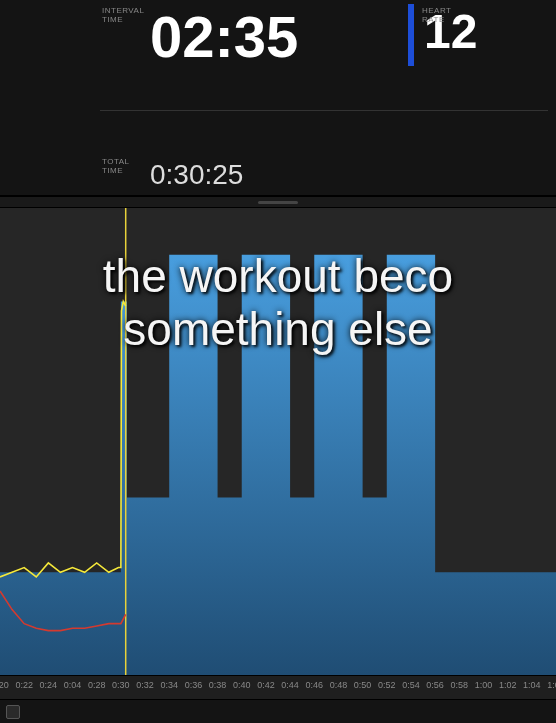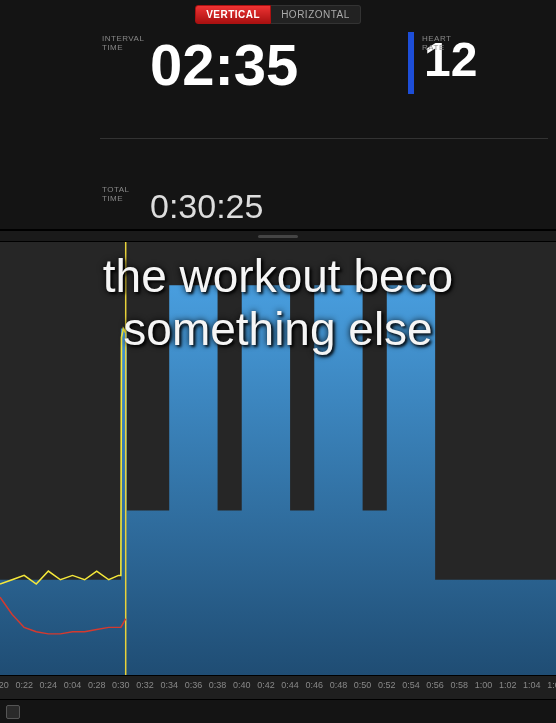--- a/index.html
+++ b/index.html
@@ -41,21 +41,21 @@
   .mlabel {
     font-size: 8px; letter-spacing: 0.5px; color: #888;
     position: absolute; top: 2px; left: 2px;
   }
   .mval-big {
     font-size: 58px; font-weight: 700; color: #fff; line-height: 1;
     text-align: left; padding-left: 50px; padding-top: 4px;
     white-space: nowrap; overflow: hidden;
   }
   .mval-med {
-    font-size: 34px; font-weight: 400; color: #ddd; line-height: 1;
+    font-size: 28px; font-weight: 400; color: #ddd; line-height: 1;
     text-align: left; padding-left: 50px; padding-top: 6px;
     white-space: nowrap; overflow: hidden;
   }
   .mcell.right { border-left: 6px solid #1d4ed8; padding-left: 6px; }
   .mcell.right .mlabel { left: 8px; }
   .mval-right-big {
     font-size: 48px; font-weight: 700; color: #fff; line-height: 1;
     text-align: left; padding-left: 4px; padding-top: 4px;
     white-space: nowrap; overflow: hidden;
   }
@@ -106,24 +106,20 @@
     text-shadow: 0 0 6px rgba(0,0,0,0.9), 2px 2px 3px rgba(0,0,0,0.9);
     white-space: nowrap;
   }
   .overlay-text .l { display:block; }
 </style>
 </head>
 <body>
 
 <div class="app">
 
-  <div class="toggle-row">
-    <div class="toggle left active">VERTICAL</div>
-    <div class="toggle right">HORIZONTAL</div>
-  </div>
 
   <div class="metrics">
     <div class="mcell">
       <div class="mlabel">INTERVAL<br>TIME</div>
       <div class="mval-big">02:35</div>
     </div>
     <div class="mcell right">
       <div class="mlabel">HEART<br>RATE</div>
       <div class="mval-right-big">12</div>
     </div>

